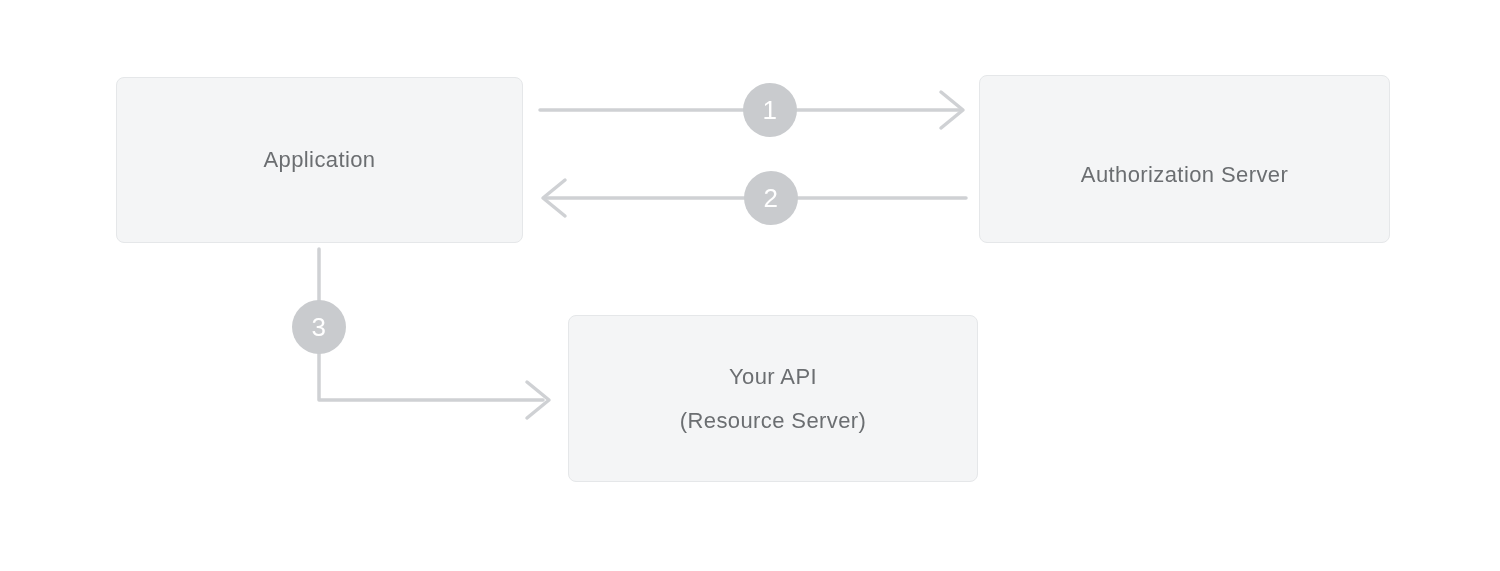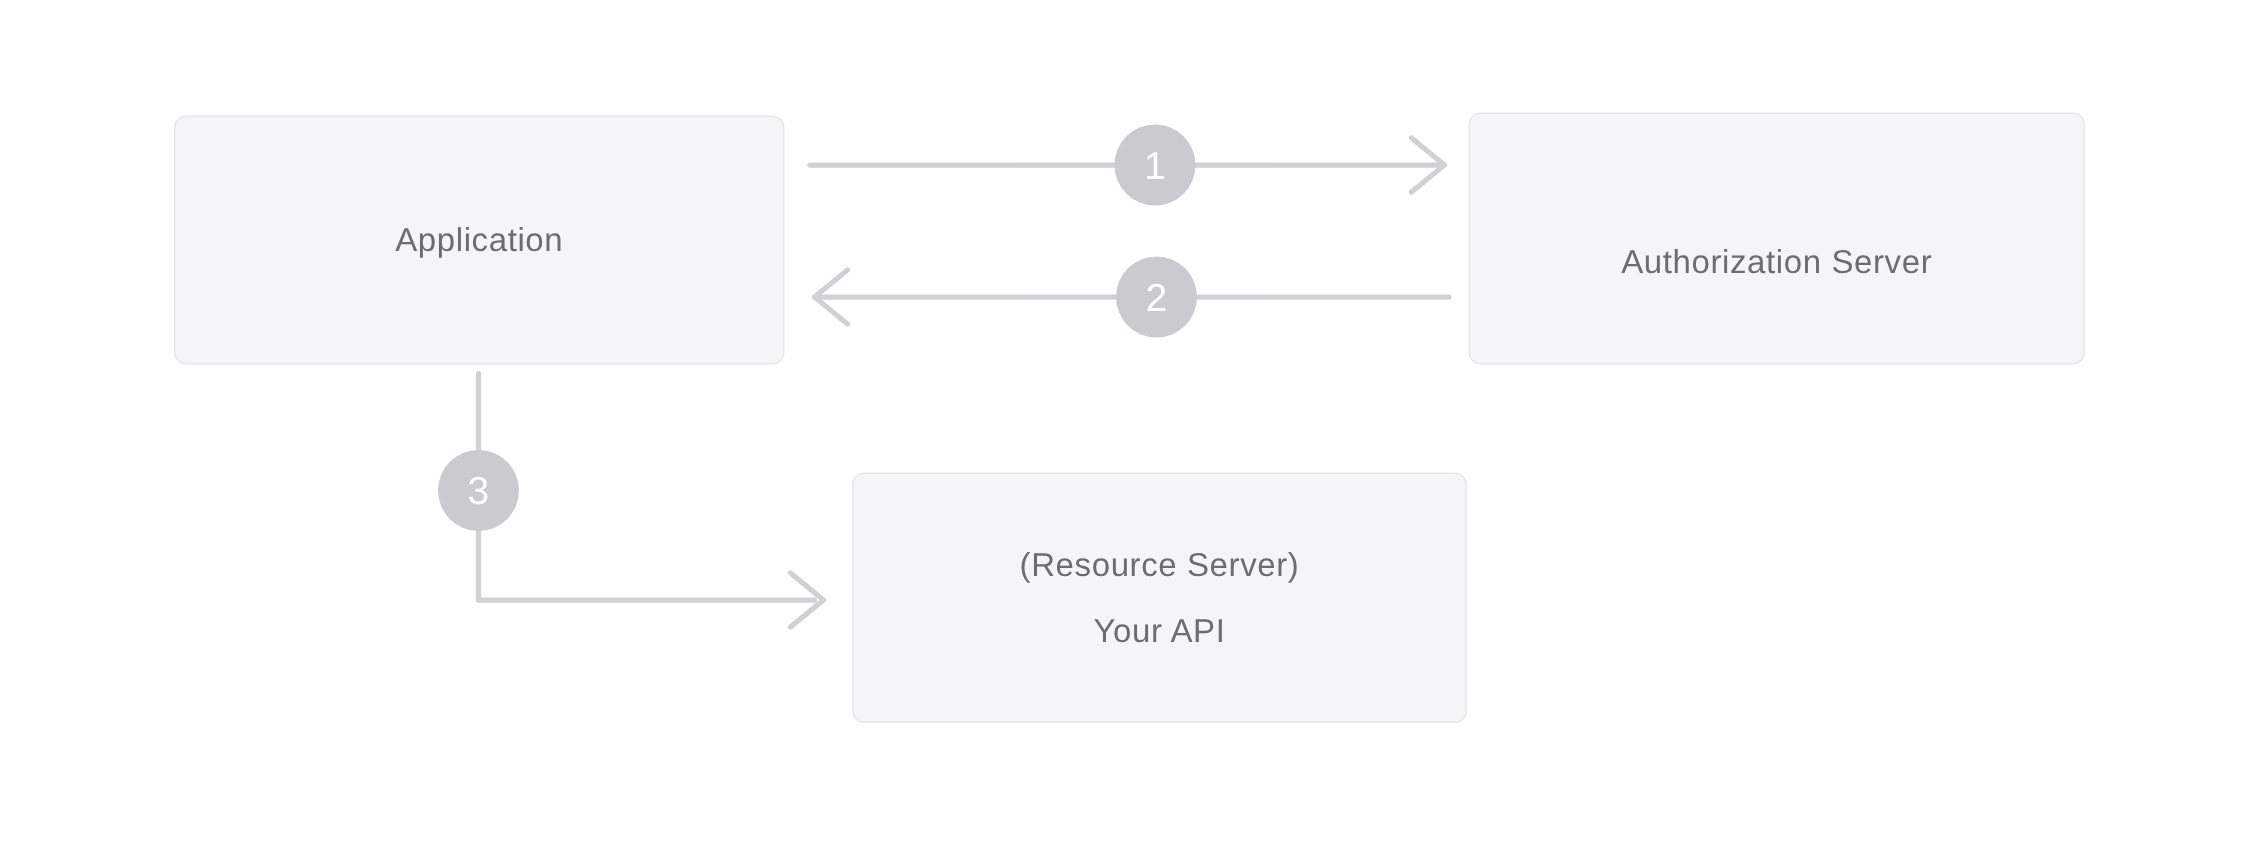--- a/index.html
+++ b/index.html
@@ -108,22 +108,22 @@
       <div>Application</div>
     </div>
   </div>
 
   <div class="box box-auth-server">
     <div class="label">Authorization Server</div>
   </div>
 
   <div class="box box-your-api">
     <div class="label">
+      <div>Your API</div>
       <div>(Resource Server)</div>
-      <div>Your API</div>
     </div>
   </div>
 
   <div class="badge badge-1">1</div>
   <div class="badge badge-2">2</div>
   <div class="badge badge-3">3</div>
 
 </div>
 
 </body></html>

